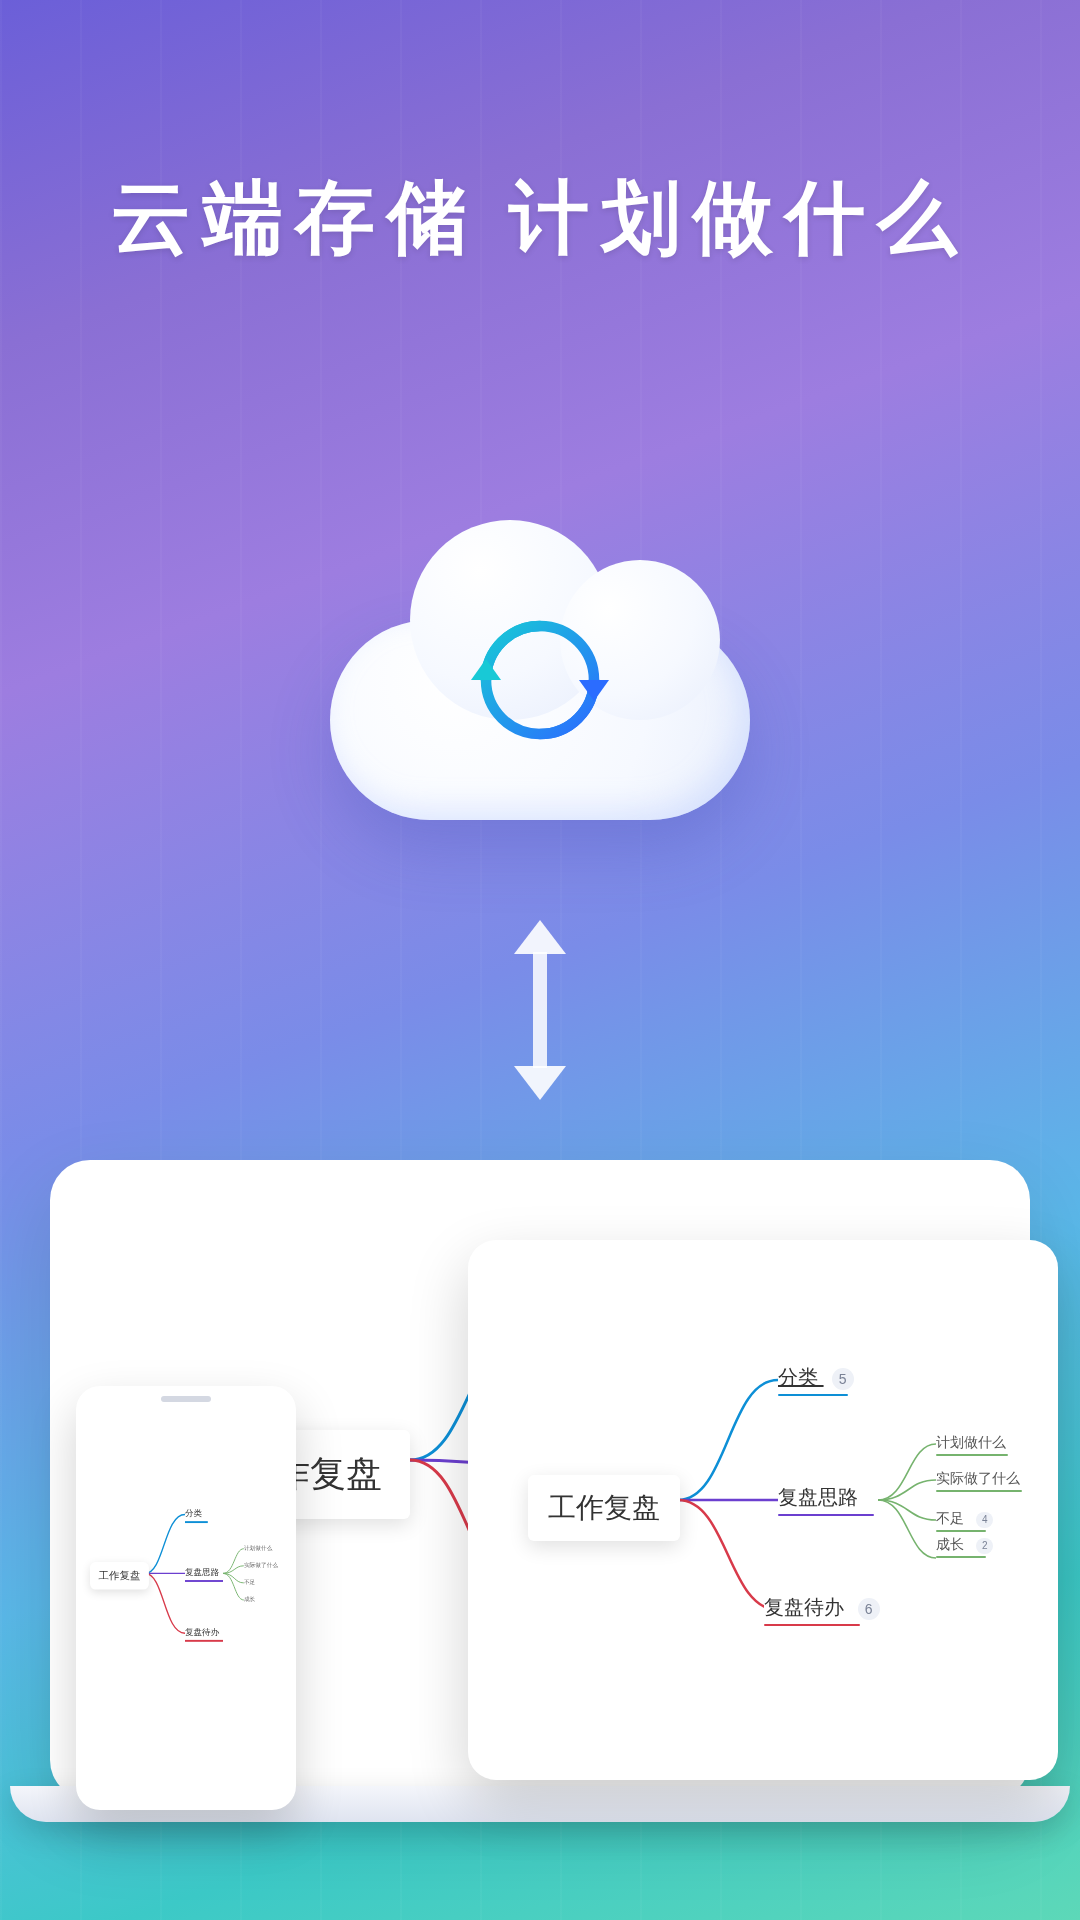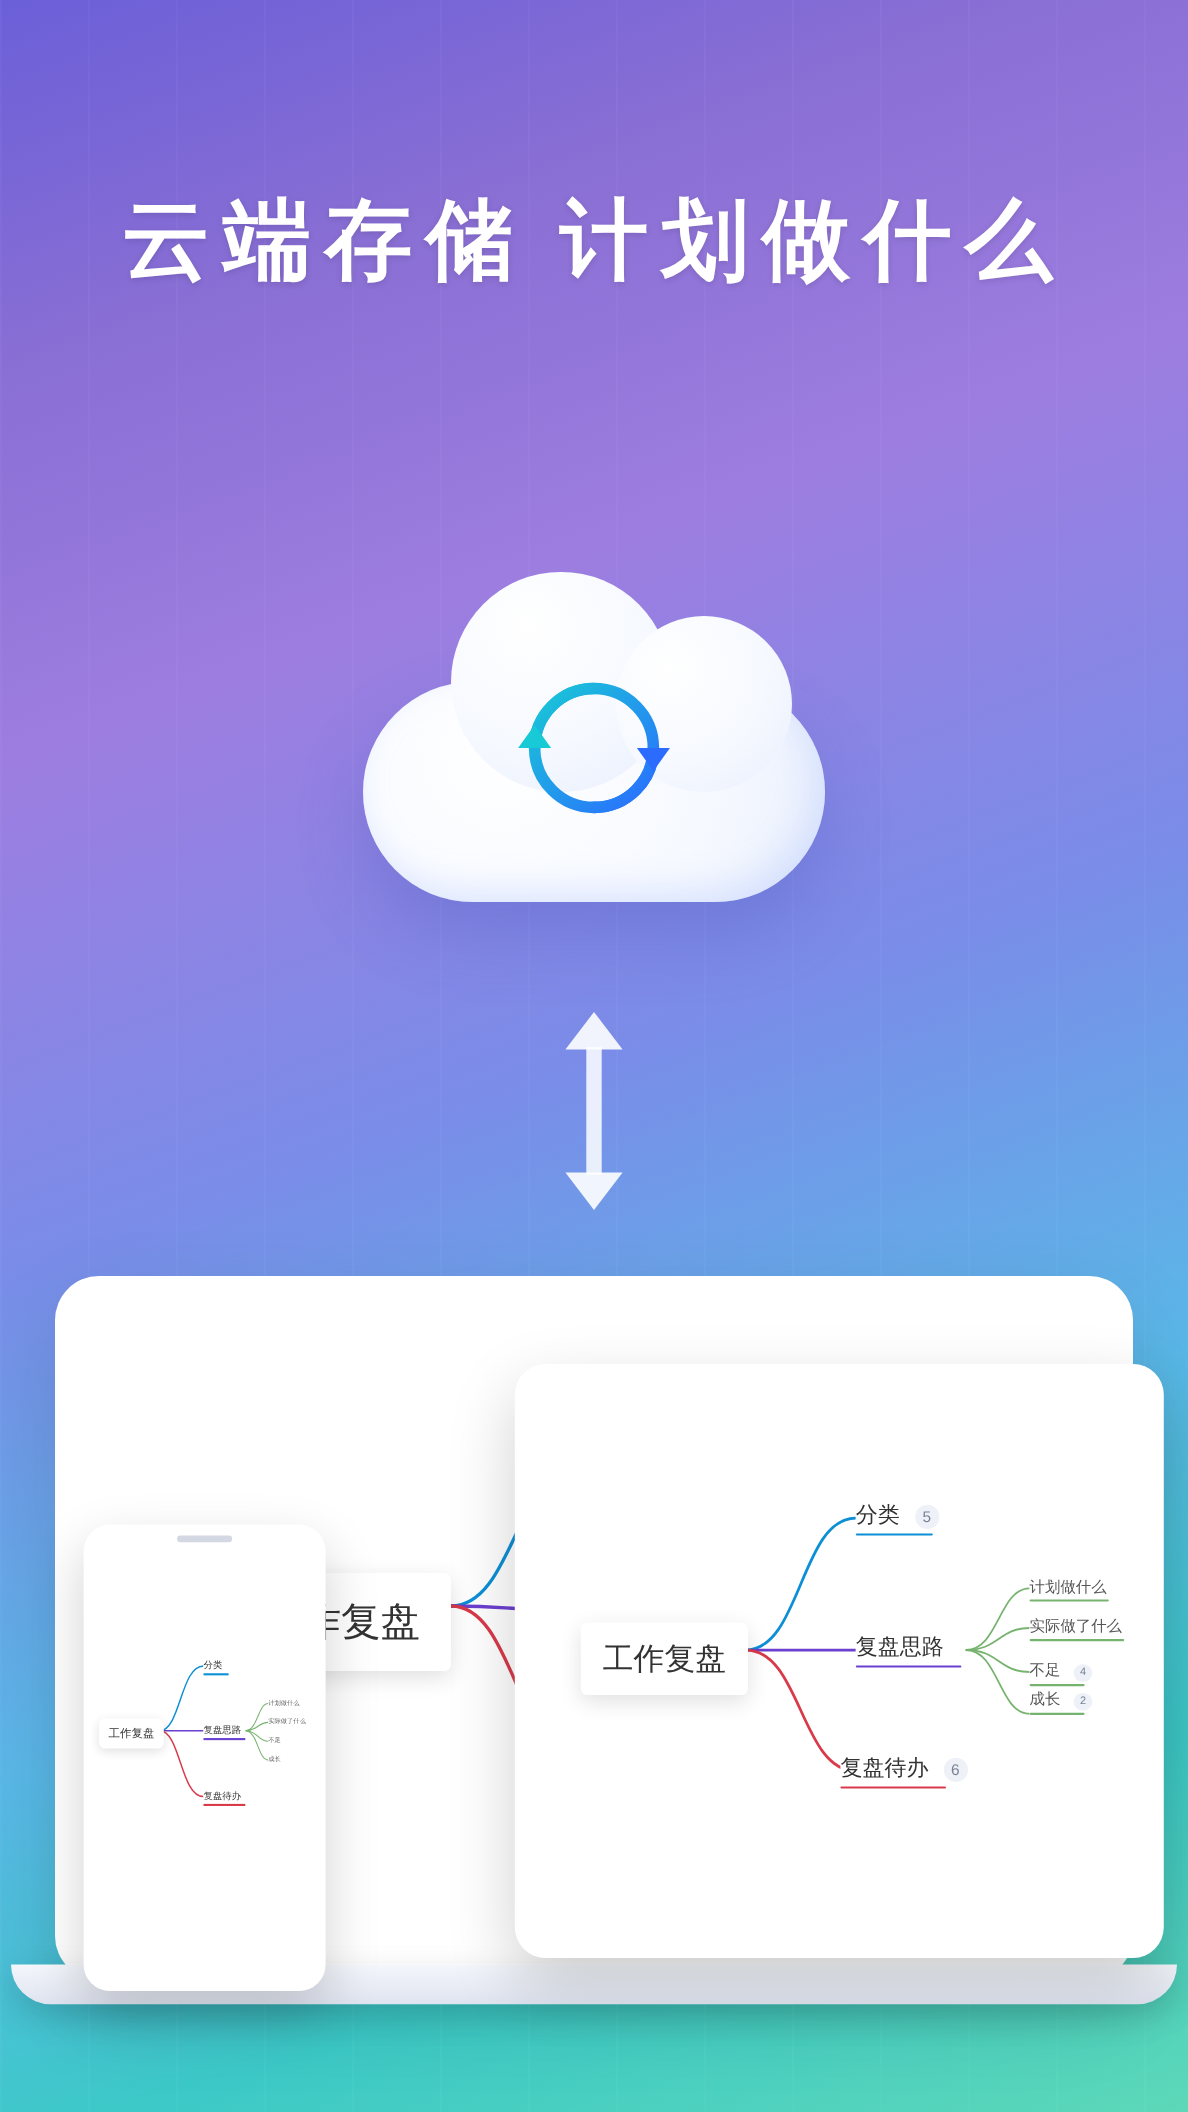--- a/index.html
+++ b/index.html
@@ -265,21 +265,21 @@
     <svg width="520" height="380">
       <path d="M150 180 C200 180 200 60 250 60" stroke="#0d8fd6" stroke-width="2.5" fill="none"></path>
       <path d="M150 180 C200 180 200 180 250 180" stroke="#6b3fcf" stroke-width="2.5" fill="none"></path>
       <path d="M150 180 C200 180 200 290 250 290" stroke="#d83a4a" stroke-width="2.5" fill="none"></path>
       <path d="M350 180 C380 180 380 124 408 124" stroke="#76b36e" stroke-width="1.6" fill="none"></path>
       <path d="M350 180 C380 180 380 160 408 160" stroke="#76b36e" stroke-width="1.6" fill="none"></path>
       <path d="M350 180 C380 180 380 200 408 200" stroke="#76b36e" stroke-width="1.6" fill="none"></path>
       <path d="M350 180 C380 180 380 238 408 238" stroke="#76b36e" stroke-width="1.6" fill="none"></path>
     </svg>
     <div class="node root">工作复盘</div>
-    <div class="node child" style="left:250px; top:44px;">
+    <div class="node child" style="left:250px; top:44px;text-decoration:underline;">
       <span class="child-label">分类</span>
       <span class="badge">5</span>
       <div class="underline u-cat" style="width:70px;margin-top:3px"></div>
     </div>
     <div class="node child" style="left:250px; top:164px;">
       <span class="child-label">复盘思路</span>
       <div class="underline u-think" style="width:96px;margin-top:3px"></div>
     </div>
     <div class="node child" style="left:236px; top:274px;">
       <span class="child-label">复盘待办</span>

